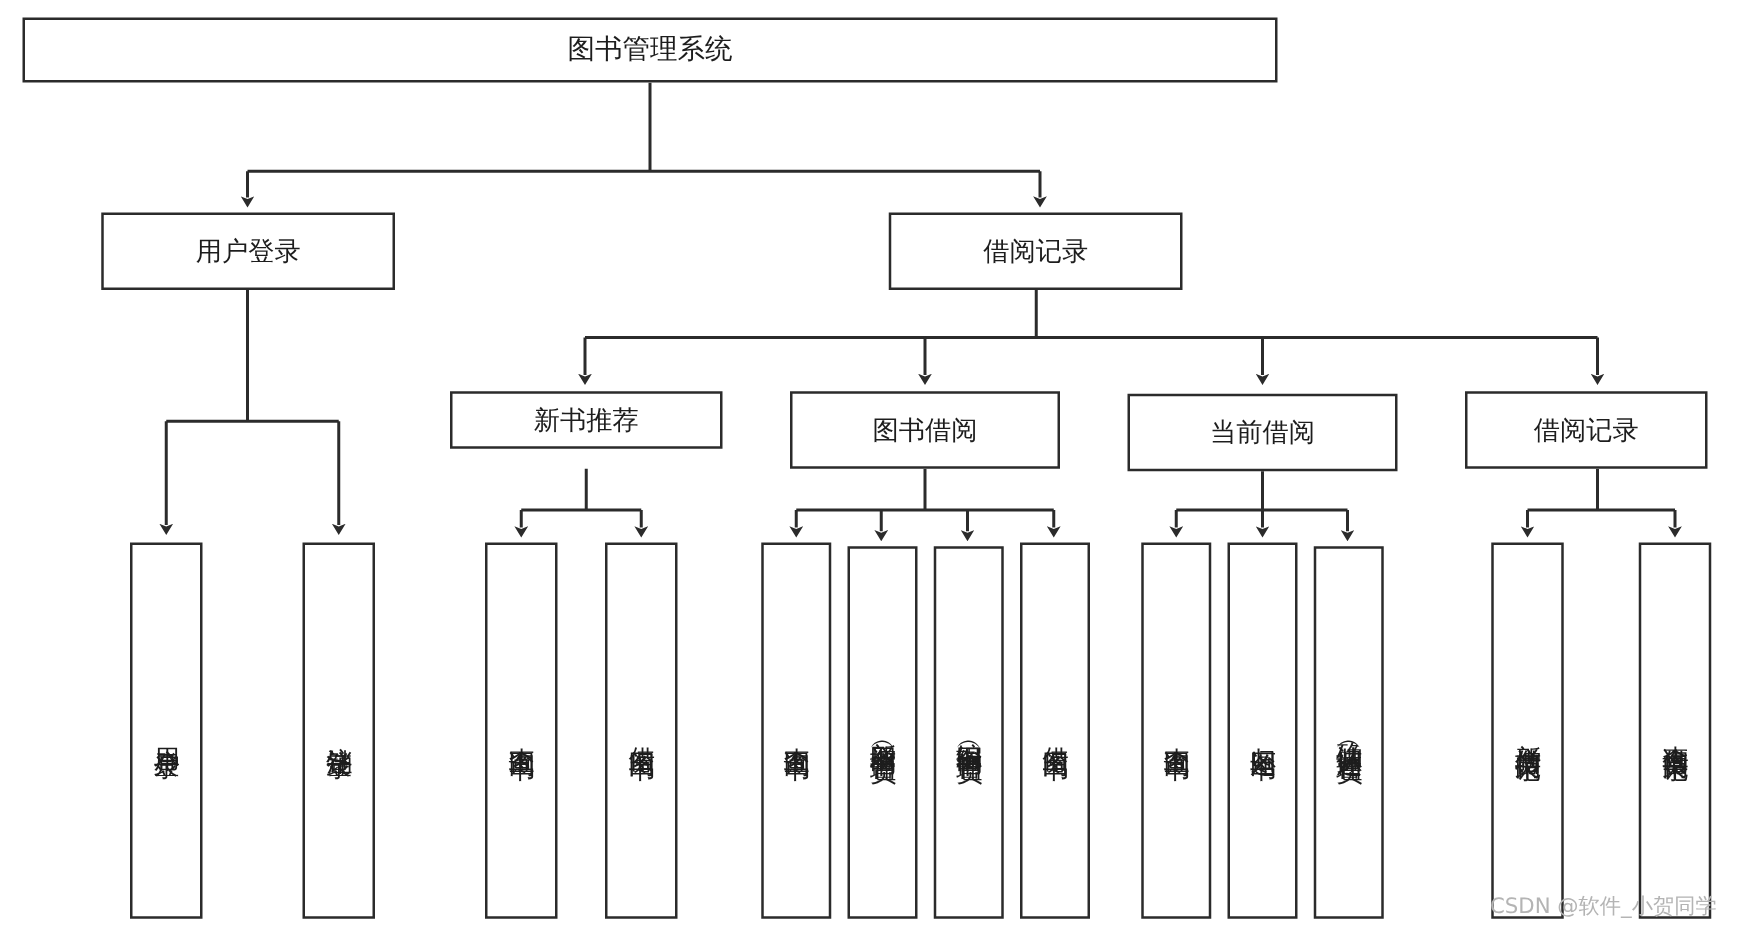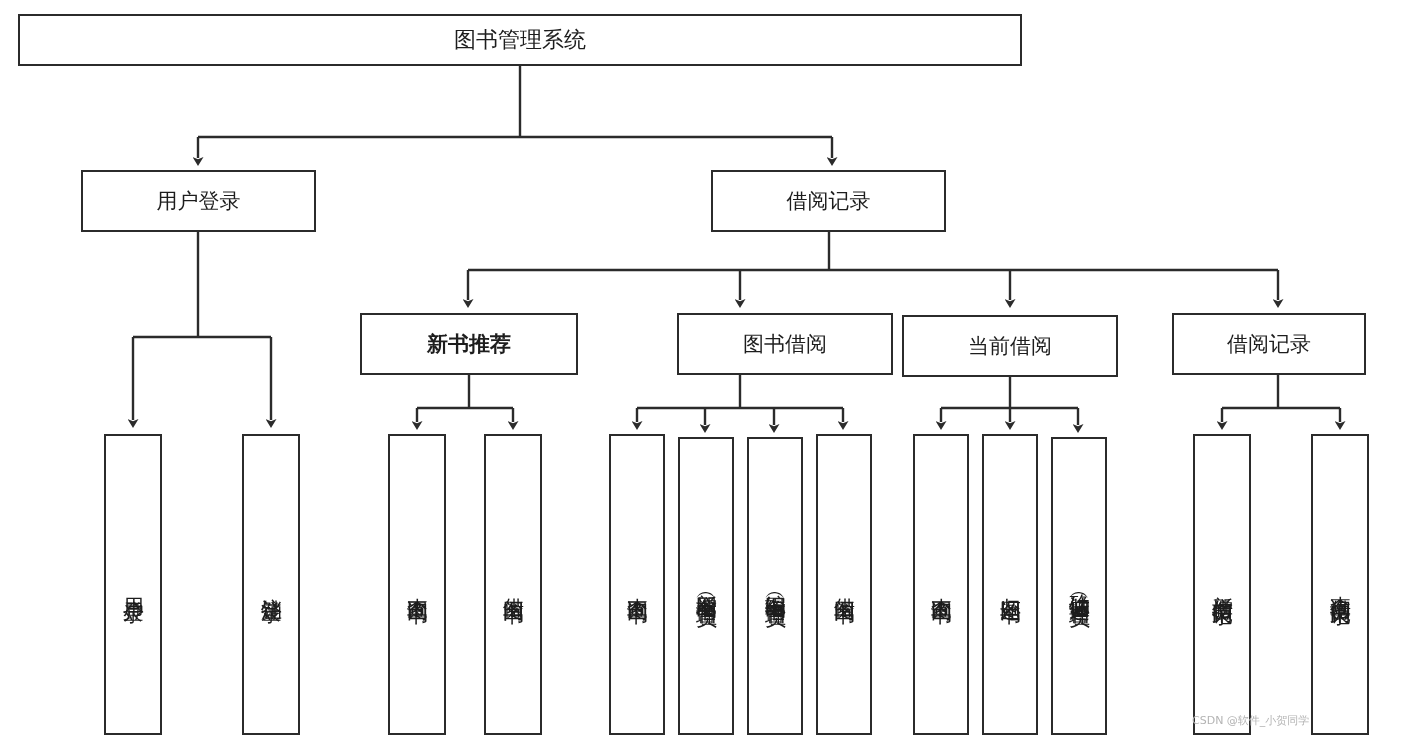--- a/index.html
+++ b/index.html
@@ -56,21 +56,21 @@
   .node.vert .label {
     writing-mode: vertical-rl;
     text-orientation: upright;
     font-size: 21px;
     letter-spacing: 2px;
     line-height: 1;
   }
   .watermark {
     position: absolute;
     color: #b4b4b4;
-    font-size: 11px;
+    font-size: 17px;
     white-space: nowrap;
     font-family: "DejaVu Sans", "Liberation Sans", sans-serif;
   }
 </style>
 </head>
 <body>
 
 <div id="stage">
 
   <svg id="wires" viewBox="0 0 1405 747" width="1405" height="747" xmlns="http://www.w3.org/2000/svg">
@@ -127,24 +127,24 @@
     <span class="label">图书管理系统</span>
   </div>
 
   <div class="node horiz" style="left:81px; top:170px; width:235px; height:62px;">
     <span class="label">用户登录</span>
   </div>
   <div class="node horiz" style="left:711px; top:170px; width:235px; height:62px;">
     <span class="label">借阅记录</span>
   </div>
 
-  <div class="node horiz" style="left:360px; top:313px; width:218px; height:62px;font-weight:bold;">
+  <div class="node horiz" style="left:360px; top:313px; width:218px; height:46px;">
     <span class="label">新书推荐</span>
   </div>
-  <div class="node horiz" style="left:632px; top:313px; width:216px; height:62px;margin-left:45px;">
+  <div class="node horiz" style="left:632px; top:313px; width:216px; height:62px;">
     <span class="label">图书借阅</span>
   </div>
   <div class="node horiz" style="left:902px; top:315px; width:216px; height:62px;">
     <span class="label">当前借阅</span>
   </div>
   <div class="node horiz" style="left:1172px; top:313px; width:194px; height:62px;">
     <span class="label">借阅记录</span>
   </div>
 
   <div class="node vert" style="left:104px; top:434px; width:58px; height:301px;">

